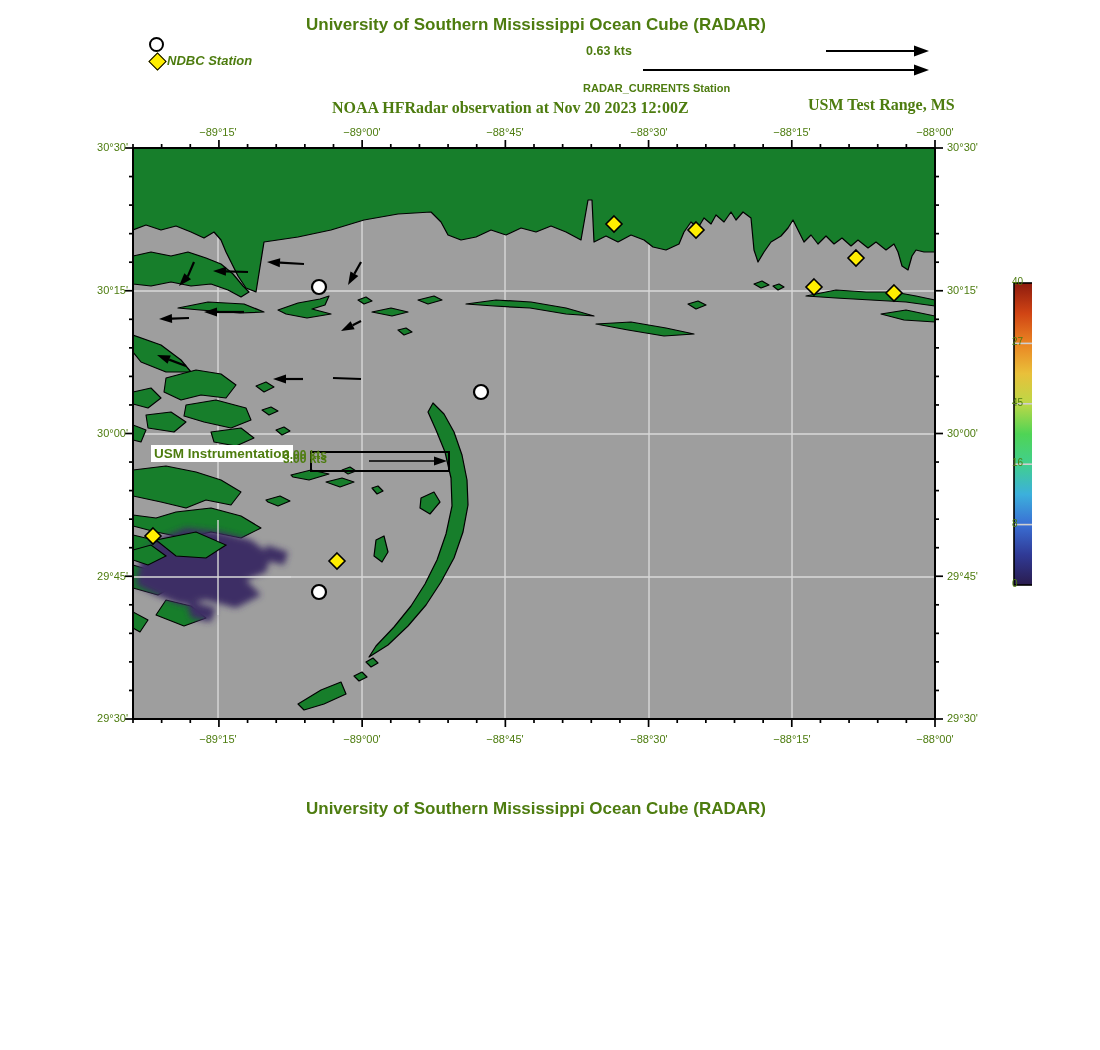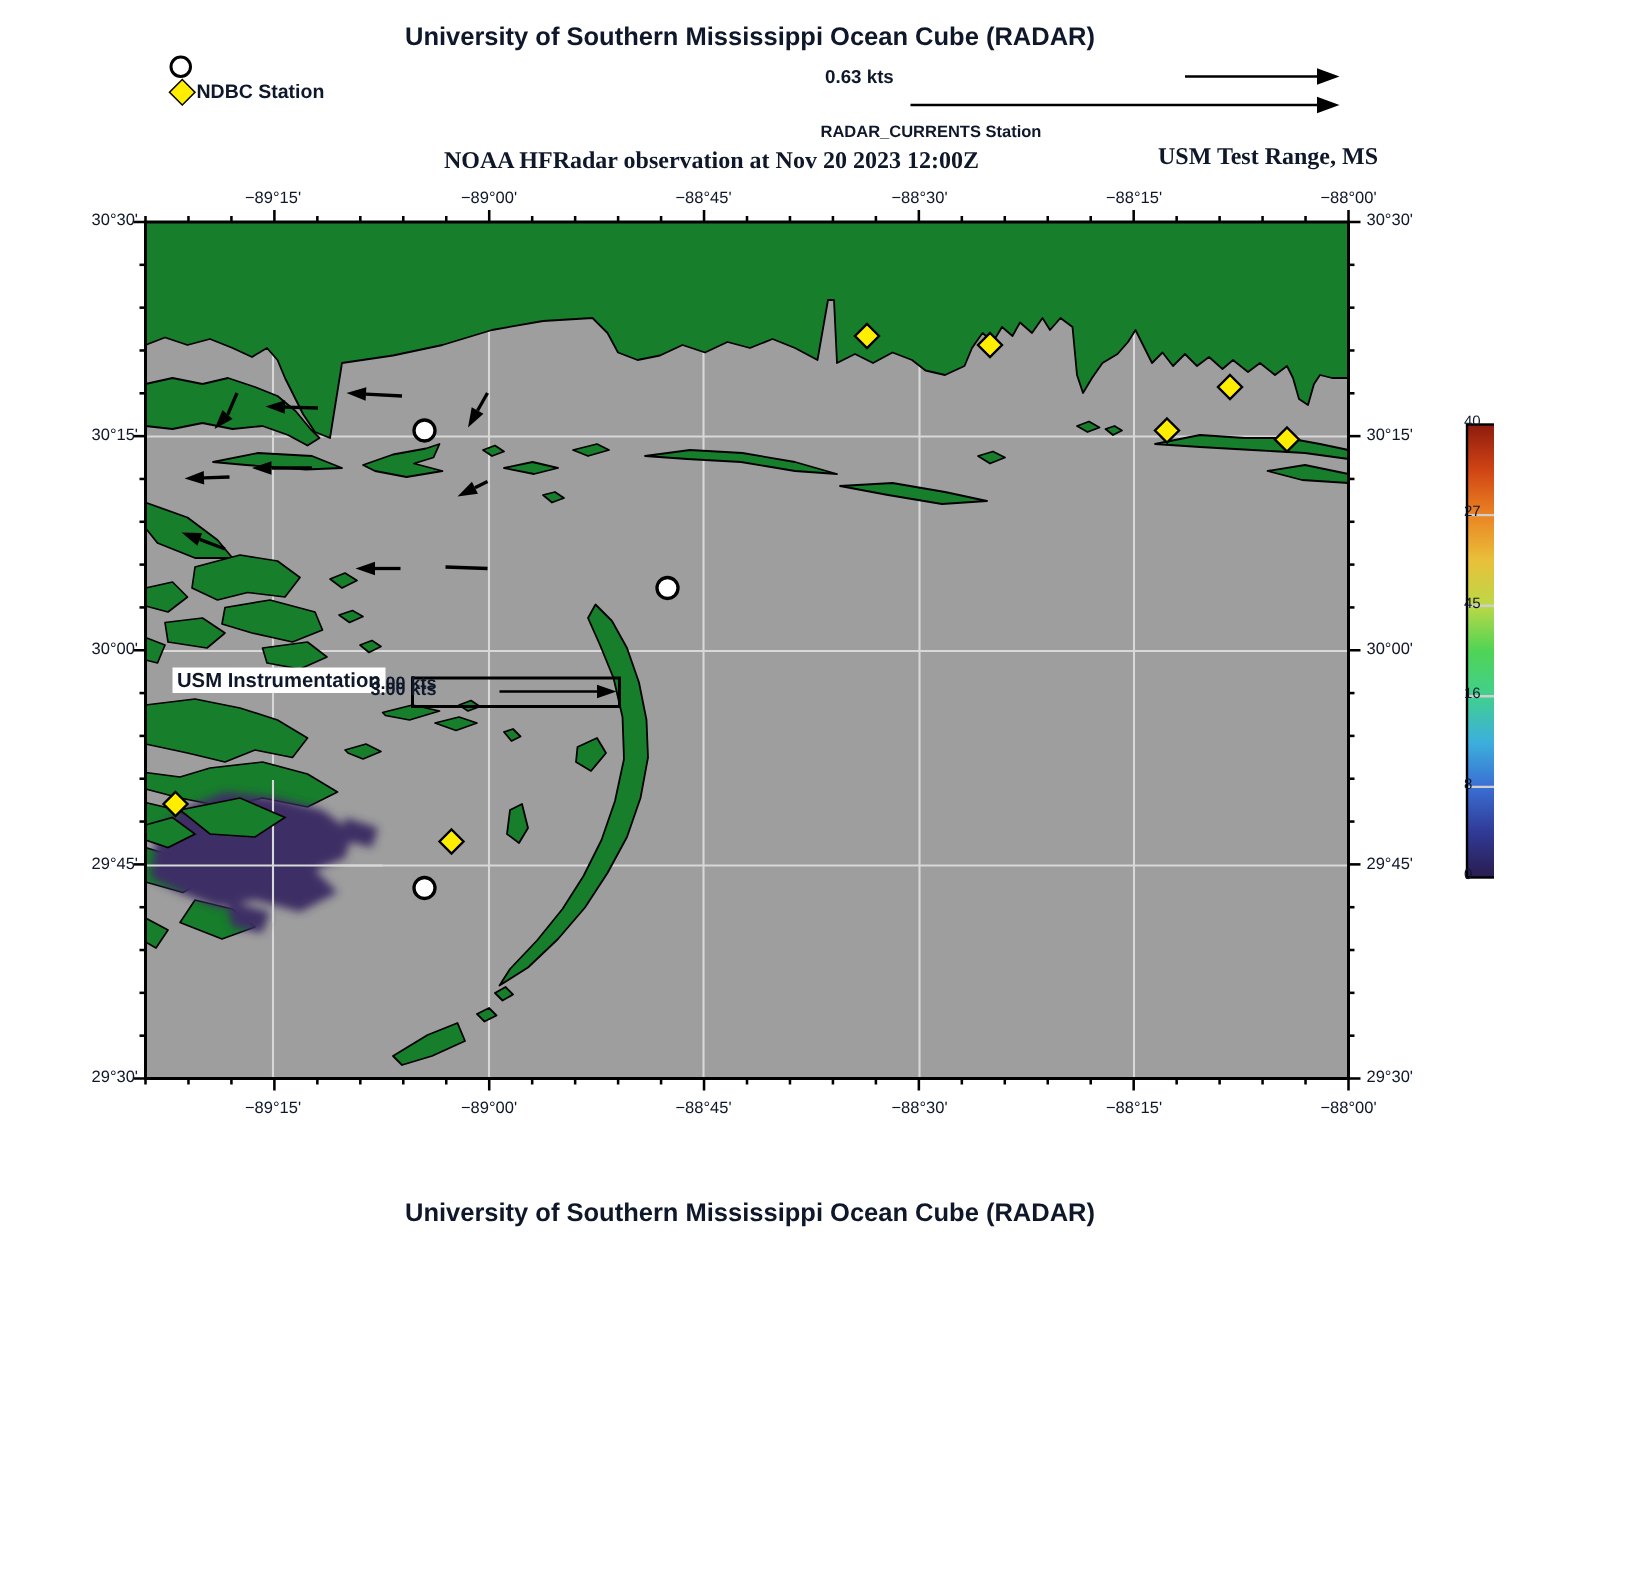--- a/index.html
+++ b/index.html
@@ -1,27 +1,27 @@
 <!DOCTYPE html>
 <html><head>
 <meta charset="utf-8">
 <style>
   html,body{margin:0;padding:0;background:#ffffff;}
   #canvas{position:relative;width:996px;height:1050px;background:#fff;overflow:hidden;
-          font-family:"Liberation Sans",sans-serif;color:#0f172a;}
+          font-family:"Liberation Sans",sans-serif;color:#4d7c0f;margin-left:36px;}
   #scene{position:absolute;left:0;top:0;}
   .txt{position:absolute;white-space:nowrap;}
   .title{left:0;width:1000px;text-align:center;font-size:17px;font-weight:bold;}
   #title-top{top:15px;}
   #title-bottom{top:799px;}
   #subtitle{left:296px;top:99px;font-size:16px;font-weight:bold;font-family:"Liberation Serif",serif;}
   #range-label{left:772px;top:96px;font-size:16px;font-weight:bold;font-family:"Liberation Serif",serif;}
   #vectors-label{left:547px;top:82px;font-size:11px;font-weight:bold;}
   #scale1-label{left:550px;top:44px;font-size:12.5px;font-weight:bold;}
-  #ndbc-label{left:131px;top:53px;font-size:13px;font-weight:bold;}
+  #ndbc-label{left:131px;top:53px;font-size:13px;font-weight:bold;font-style:italic;}
   #legend-circle{position:absolute;left:113px;top:37px;width:11px;height:11px;border:2px solid #000;
                  border-radius:50%;background:#fff;}
   #legend-diamond{position:absolute;left:114.5px;top:55px;width:11px;height:11px;border:1.5px solid #000;
                   background:var(--accent-yellow);transform:rotate(45deg);}
   .axis-label{position:absolute;font-size:11px;white-space:nowrap;}
   .ax-top{top:126px;}
   .ax-bottom{top:733px;}
   .ax-left{left:40px;width:52px;text-align:right;}
   .ax-right{left:911px;text-align:left;}
   .cb-tick-label{position:absolute;left:976px;font-size:10px;}

